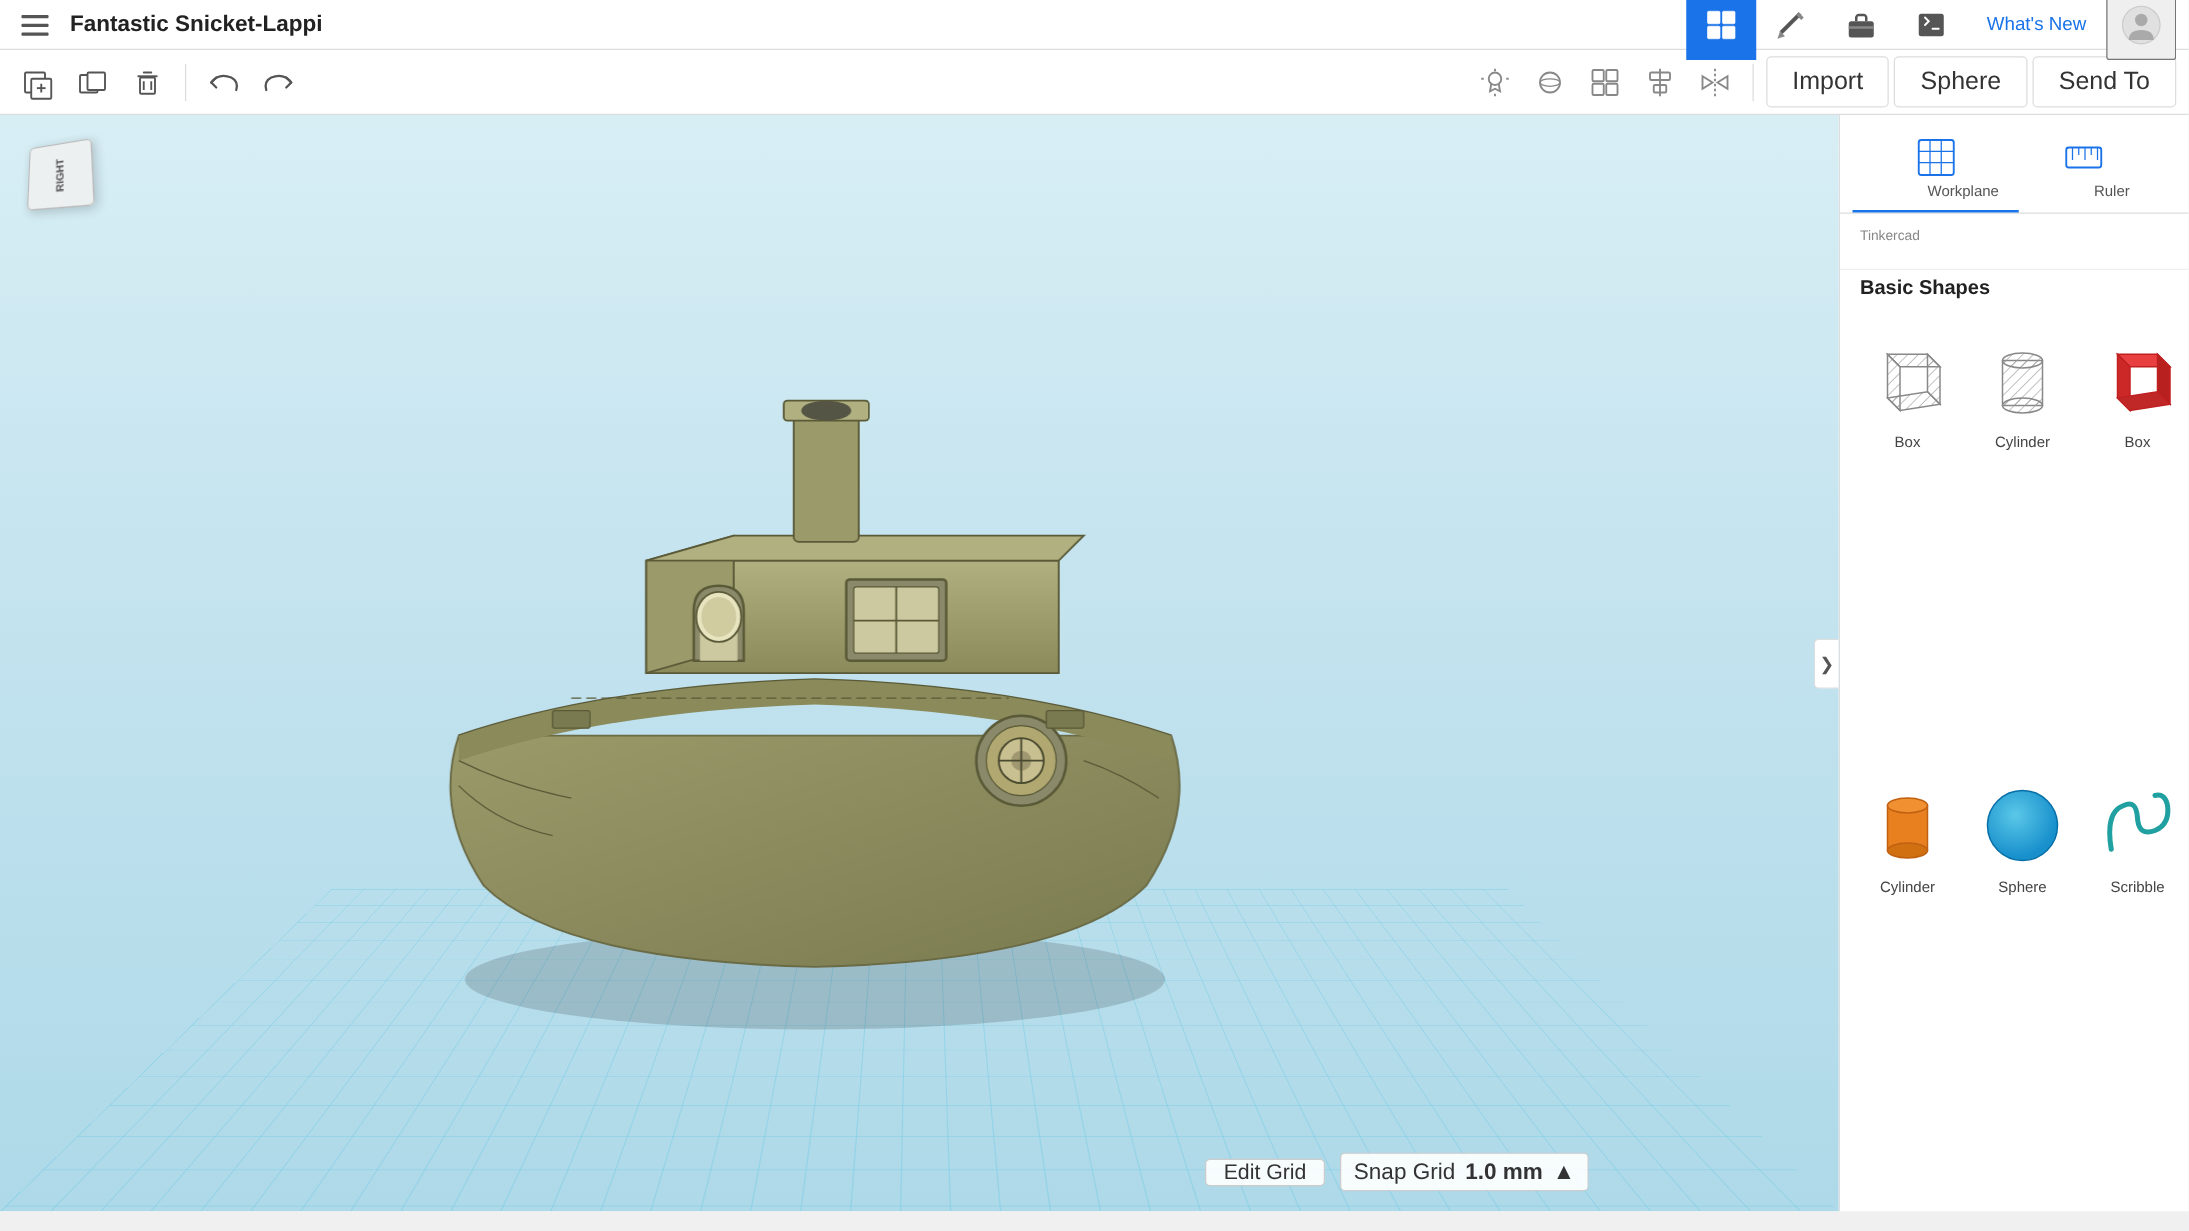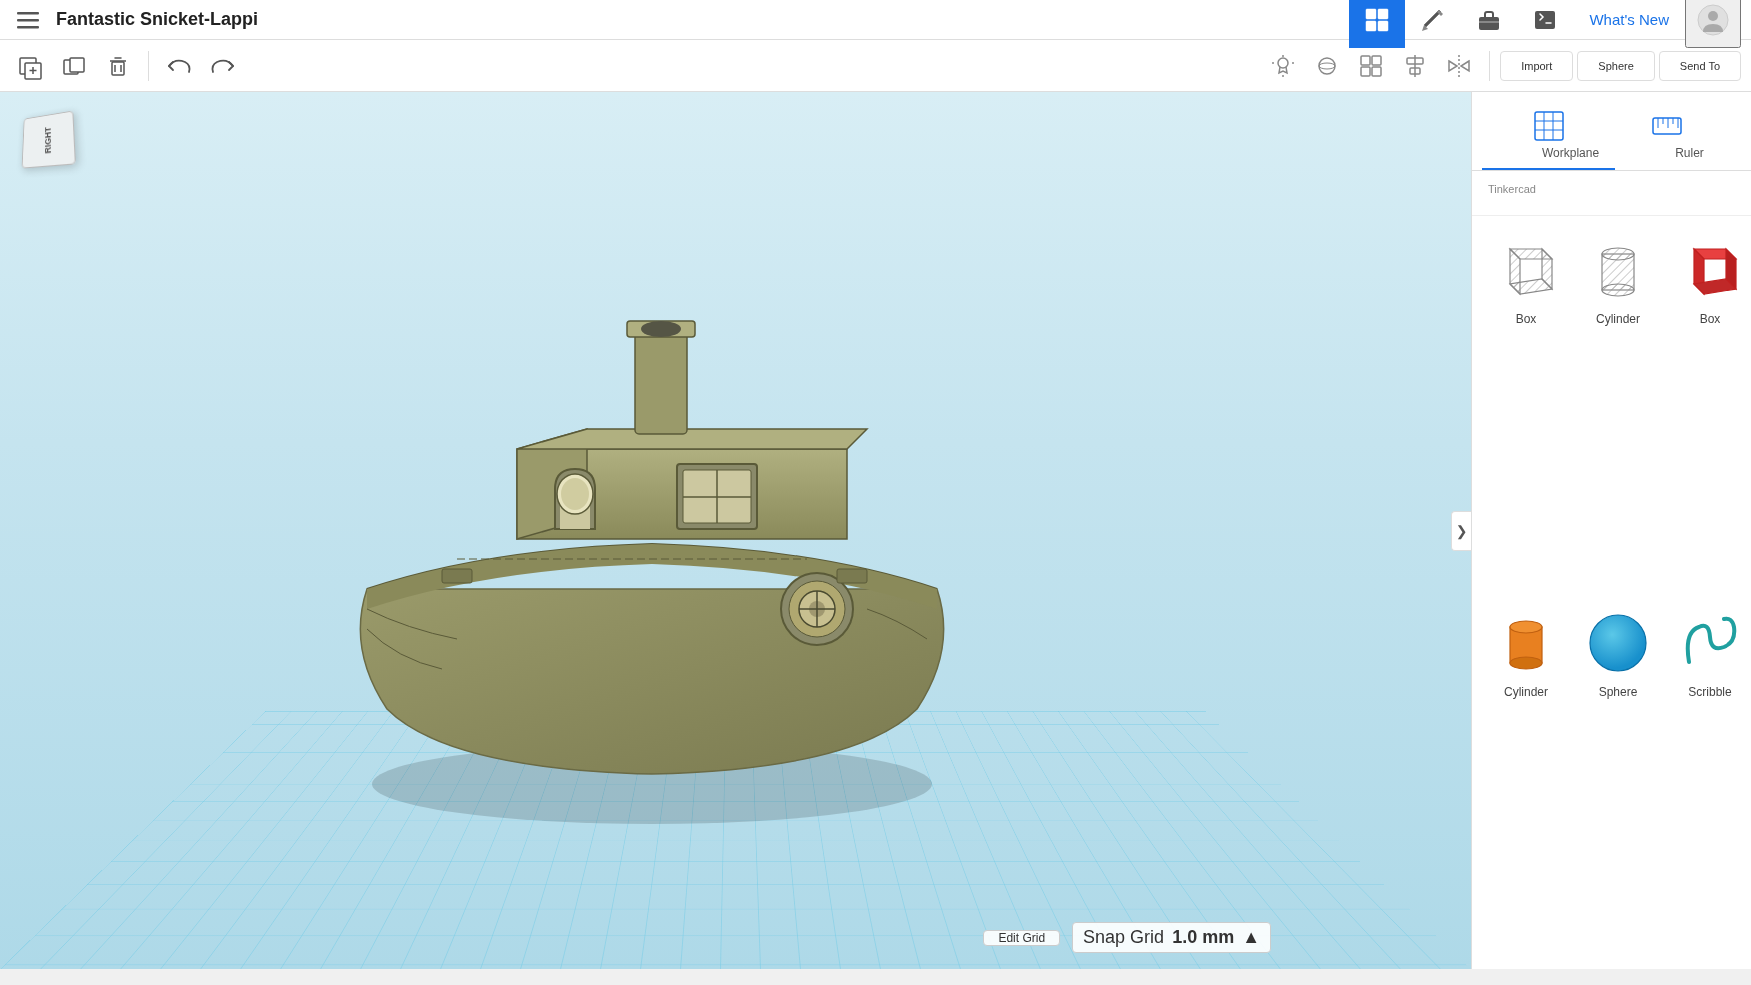--- a/index.html
+++ b/index.html
@@ -71,21 +71,21 @@
       width: 40px; height: 40px;
       display: flex; align-items: center; justify-content: center;
       cursor: pointer; border: none; background: transparent;
       border-radius: 4px; transition: background 0.15s;
     }
     .import-export-btn {
       padding: 8px 20px;
       border: 1px solid #ddd;
       background: #fff;
       border-radius: 4px;
-      font-size: 11px;
+      font-size: 20px;
       cursor: pointer;
       font-weight: 500;
       color: #333;
     }
 
     
     #main {
       display: flex;
       height: calc(985px - 56px - 52px);
       position: relative;
@@ -148,21 +148,21 @@
     .bottom-controls {
       position: absolute;
       bottom: 16px; right: 200px;
       display: flex; align-items: center; gap: 12px;
     }
     .edit-grid-btn {
       background: rgba(255,255,255,0.9);
       border: 1px solid #ccc;
       border-radius: 4px;
       padding: 0 14px;
-      font-size: 12px;
+      font-size: 17px;
       cursor: pointer;
       color: #333;
     }
     .snap-grid-control {
       display: flex; align-items: flex-end; gap: 8px;
       background: rgba(255,255,255,0.9);
       border: 1px solid #ccc;
       border-radius: 4px;
       padding: 4px 10px;
       font-size: 18px; color: #333;
@@ -505,20 +505,21 @@
             <line x1="17" y1="8" x2="17" y2="18" stroke="#1a73e8" stroke-width="1"></line>
             <line x1="22" y1="8" x2="22" y2="14" stroke="#1a73e8" stroke-width="1"></line>
             <line x1="27" y1="8" x2="27" y2="18" stroke="#1a73e8" stroke-width="1"></line>
           </svg>
         </div>
         <span class="panel-tab-label">Ruler</span>
       </div>
     </div>
 
     <div id="shapes-header">Tinkercad</div>
+    <div id="shapes-title">Basic Shapes</div>
 
     <div id="shapes-grid">
 
       <div class="shape-item">
         <div class="shape-icon">
           <svg width="72" height="72" viewBox="0 0 72 72">
             <defs>
               <pattern id="hatch" patternUnits="userSpaceOnUse" width="6" height="6" patternTransform="rotate(45)">
                 <line x1="0" y1="0" x2="0" y2="6" stroke="#999" stroke-width="1"></line>
               </pattern>

